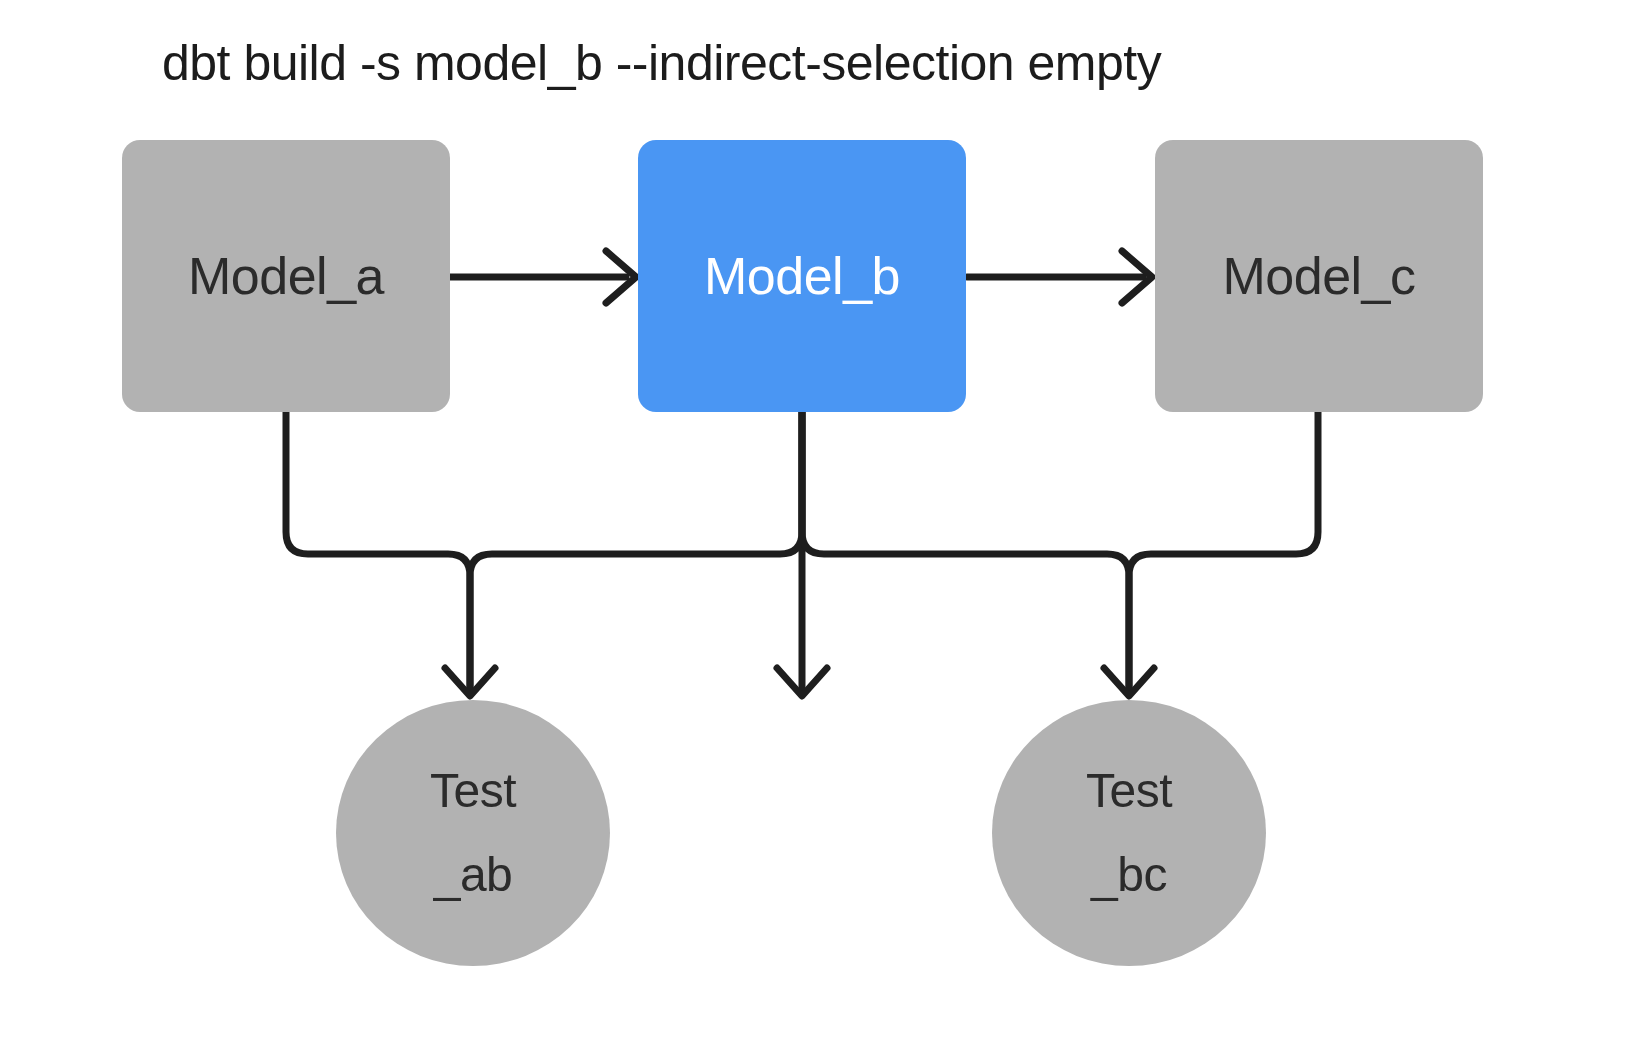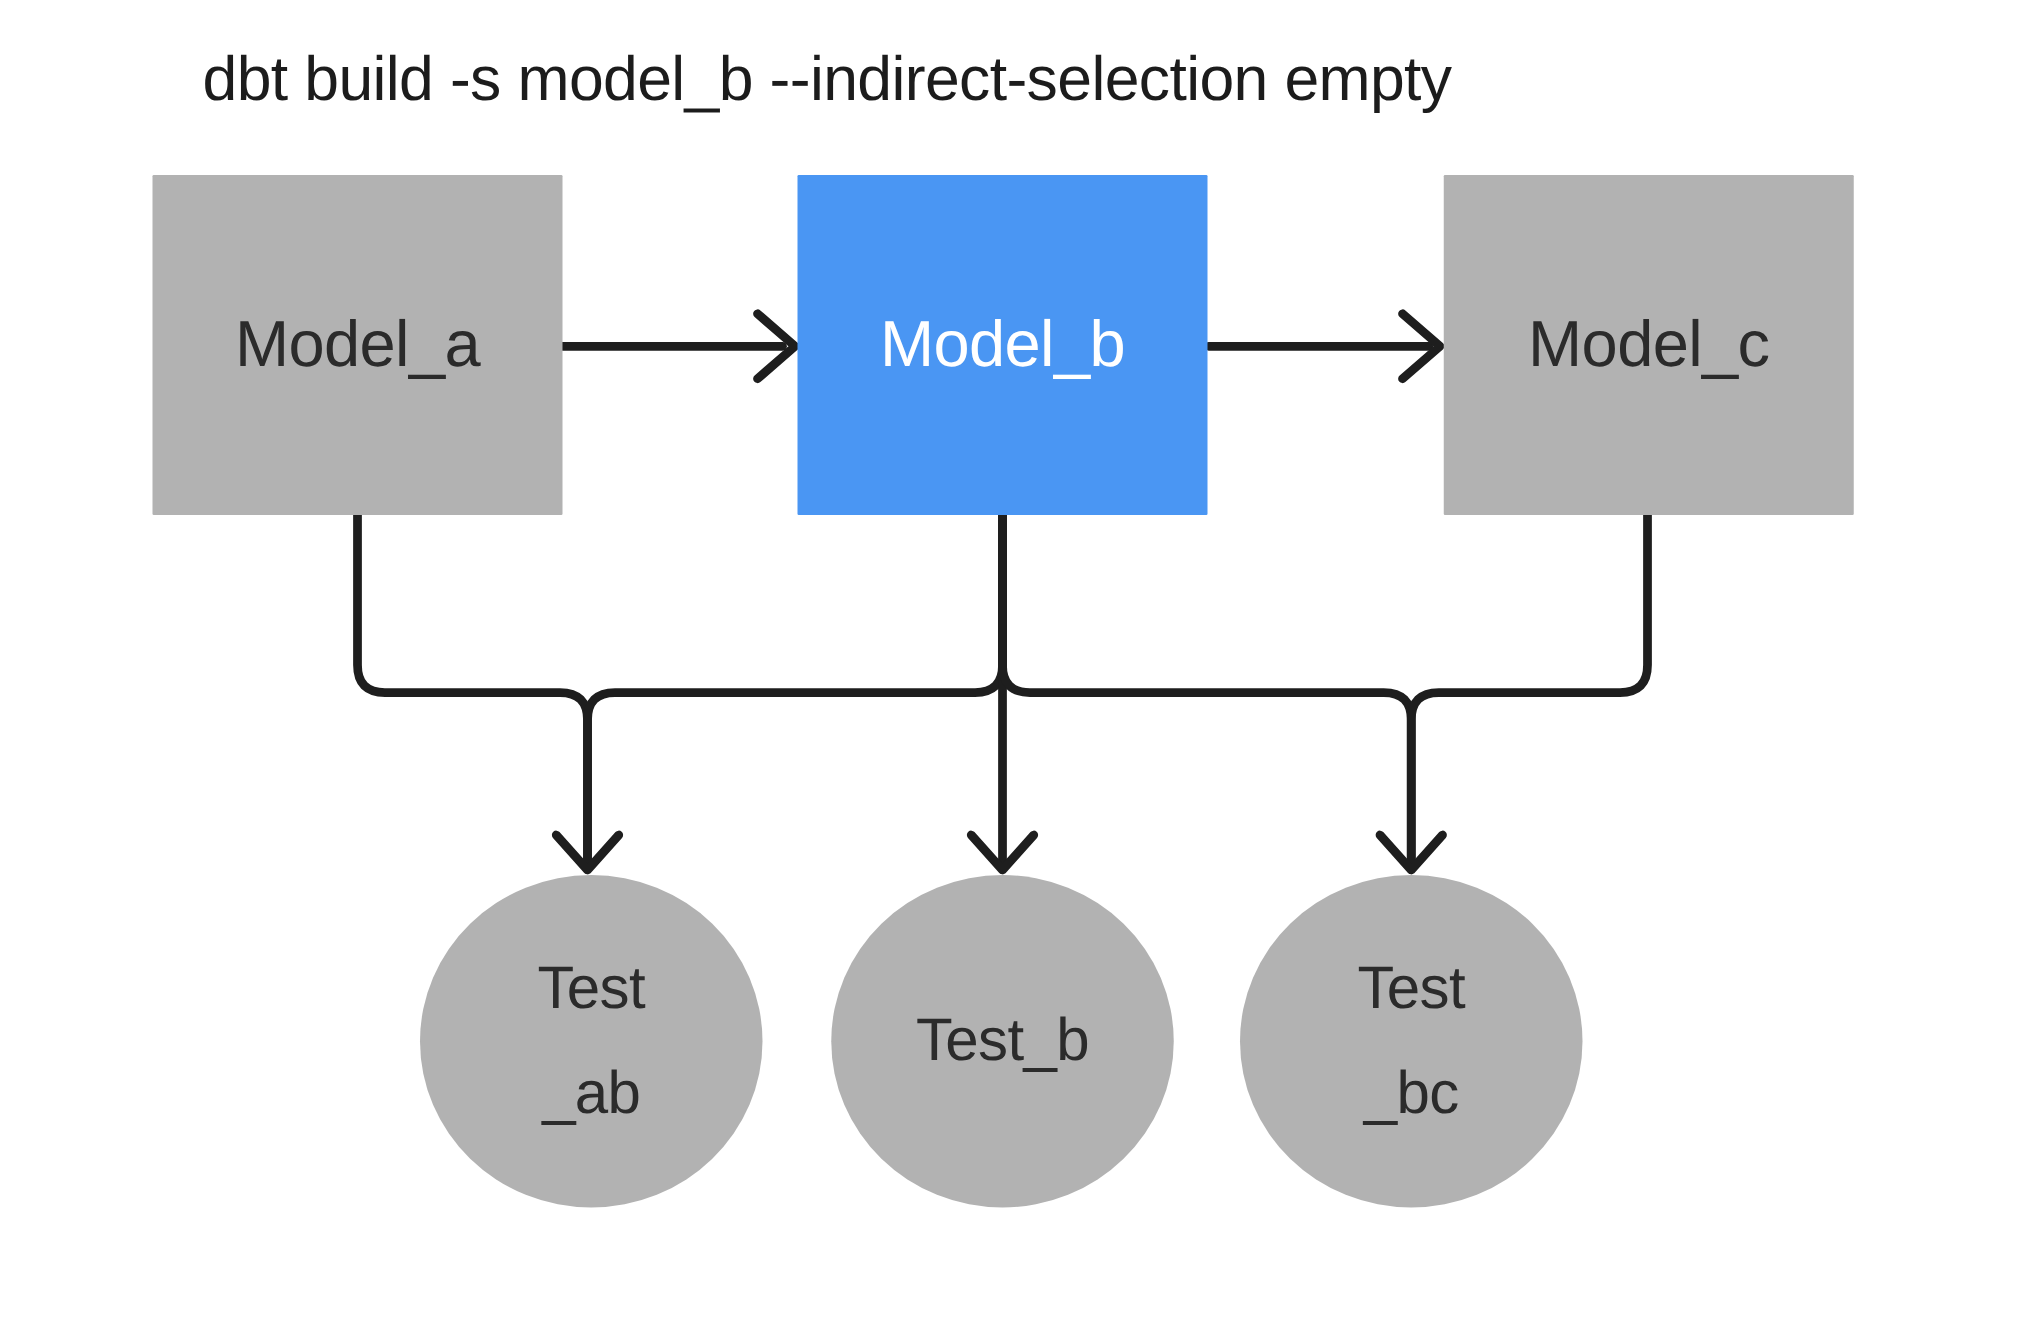--- a/index.html
+++ b/index.html
@@ -28,21 +28,21 @@
   }
   #edges-svg {
     position: absolute;
     left: 0;
     top: 0;
   }
   .model-node {
     position: absolute;
     width: 328px;
     height: 272px;
-    border-radius: 1px;
+    border-radius: 18px;
     display: flex;
     align-items: center;
     justify-content: center;
     font-size: 52px;
     font-weight: 500;
     letter-spacing: -0.5px;
     box-sizing: border-box;
   }
   .model-gray { background: #b2b2b2; color: #2b2b2b; }
   .model-selected { background: #4a96f3; color: #ffffff; }
@@ -115,22 +115,19 @@
 
   <div id="node-model-b" class="model-node model-selected">
     <span>Model_b</span>
   </div>
 
   <div id="node-test-ab" class="test-node">
     <span class="test-line">Test</span>
     <span class="test-line">_ab</span>
   </div>
 
-  <div id="node-test-b" class="test-node">
-    <span class="test-line">Test_b</span>
-  </div>
 
   <div id="node-test-bc" class="test-node">
     <span class="test-line">Test</span>
     <span class="test-line">_bc</span>
   </div>
 
 </div>
 
 </body></html>

